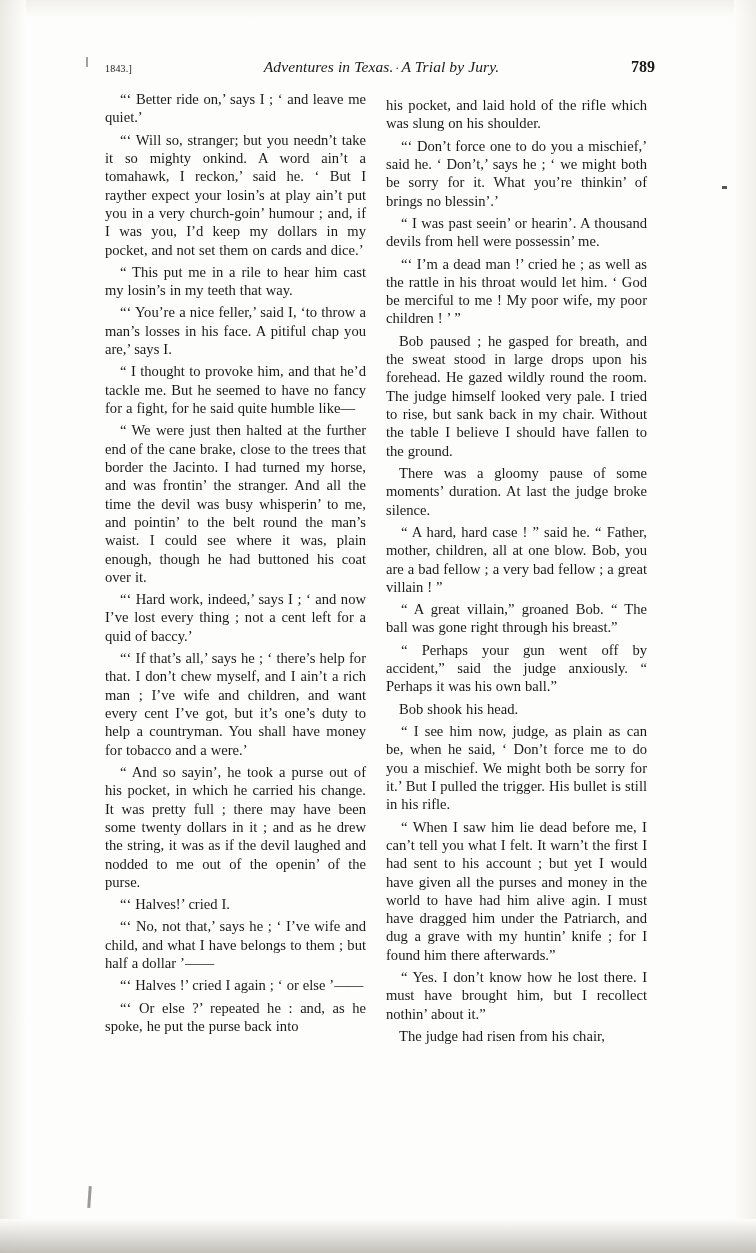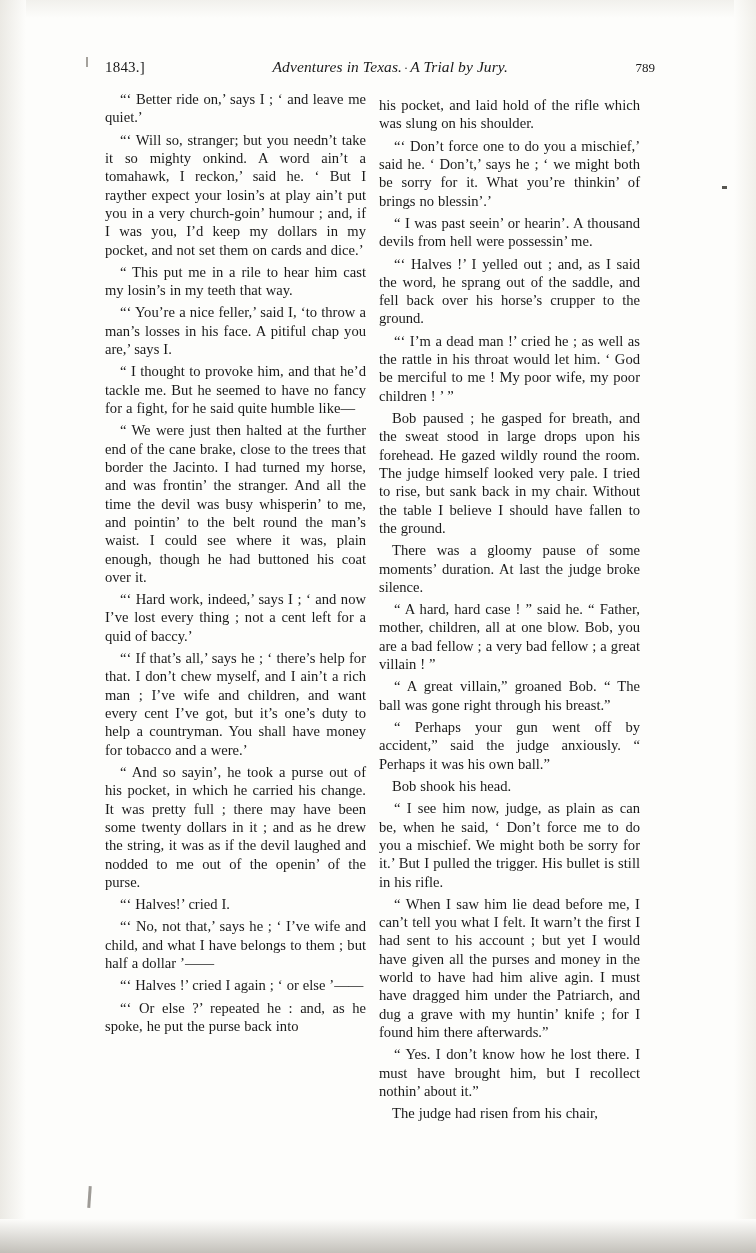--- a/index.html
+++ b/index.html
@@ -84,41 +84,41 @@
   .runhead {
     display: flex;
     align-items: baseline;
     justify-content: space-between;
     font-size: 15px;
     margin-bottom: 14px;
     white-space: nowrap;
   }
   .runhead .year {
     font-family: "Liberation Serif", serif;
-    font-size: 15px;
+    font-size: 10px;
     letter-spacing: 0.2px;
   }
   .runhead .title {
     font-style: italic;
     font-size: 15.5px;
     letter-spacing: 0.1px;
   }
   .runhead .title .dot {
     font-style: normal;
     font-size: 12px;
     padding: 0 2px;
   }
   .runhead .folio {
-    font-weight: normal;
-    font-size: 13px;
+    font-weight: bold;
+    font-size: 16px;
   }
 
   .columns {
     display: flex;
-    gap: 13px;
+    gap: 20px;
   }
   .col {
     width: 261px;
   }
   p {
     margin: 0;
     text-indent: 13px;
     font-size: 14.6px;
     line-height: 1.255;
     text-align: justify;
@@ -172,21 +172,20 @@
         <p class="q">“ And so sayin’, he took a purse out of his pocket, in which he carried his change. It was pretty full ; there may have been some twenty dollars in it ; and as he drew the string, it was as if the devil laughed and nodded to me out of the openin’ of the purse.</p>
         <p class="q">“‘ Halves!’ cried I.</p>
         <p class="q">“‘ No, not that,’ says he ; ‘ I’ve wife and child, and what I have belongs to them ; but half a dollar ’——</p>
         <p class="q">“‘ Halves !’ cried I again ; ‘ or else ’——</p>
         <p class="q">“‘ Or else ?’ repeated he : and, as he spoke, he put the purse back into</p>
       </div>
       <div class="col">
         <p class="noind">his pocket, and laid hold of the rifle which was slung on his shoulder.</p>
         <p class="q">“‘ Don’t force one to do you a mischief,’ said he. ‘ Don’t,’ says he ; ‘ we might both be sorry for it. What you’re thinkin’ of brings no blessin’.’</p>
         <p class="q">“ I was past seein’ or hearin’. A thousand devils from hell were possessin’ me.</p>
-        <p class="q">“‘ Halves !’ I yelled out ; and, as I said the word, he sprang out of the saddle, and fell back over his horse’s crupper to the ground.</p>
         <p class="q">“‘ I’m a dead man !’ cried he ; as well as the rattle in his throat would let him. ‘ God be merciful to me ! My poor wife, my poor children ! ’ ”</p>
         <p>Bob paused ; he gasped for breath, and the sweat stood in large drops upon his forehead. He gazed wildly round the room. The judge himself looked very pale. I tried to rise, but sank back in my chair. Without the table I believe I should have fallen to the ground.</p>
         <p>There was a gloomy pause of some moments’ duration. At last the judge broke silence.</p>
         <p class="q">“ A hard, hard case ! ” said he. “ Father, mother, children, all at one blow. Bob, you are a bad fellow ; a very bad fellow ; a great villain ! ”</p>
         <p class="q">“ A great villain,” groaned Bob. “ The ball was gone right through his breast.”</p>
         <p class="q">“ Perhaps your gun went off by accident,” said the judge anxiously. “ Perhaps it was his own ball.”</p>
         <p>Bob shook his head.</p>
         <p class="q">“ I see him now, judge, as plain as can be, when he said, ‘ Don’t force me to do you a mischief. We might both be sorry for it.’ But I pulled the trigger. His bullet is still in his rifle.</p>
         <p class="q">“ When I saw him lie dead before me, I can’t tell you what I felt. It warn’t the first I had sent to his account ; but yet I would have given all the purses and money in the world to have had him alive agin. I must have dragged him under the Patriarch, and dug a grave with my huntin’ knife ; for I found him there afterwards.”</p>
         <p class="q">“ Yes. I don’t know how he lost there. I must have brought him, but I recollect nothin’ about it.”</p>

